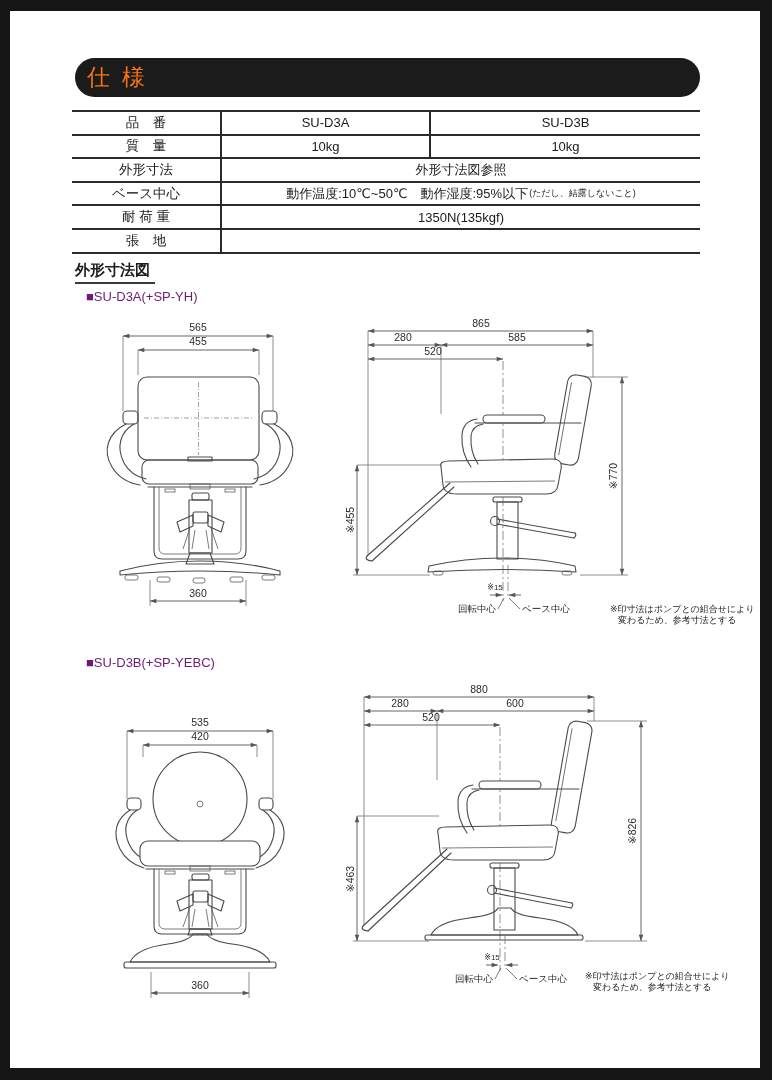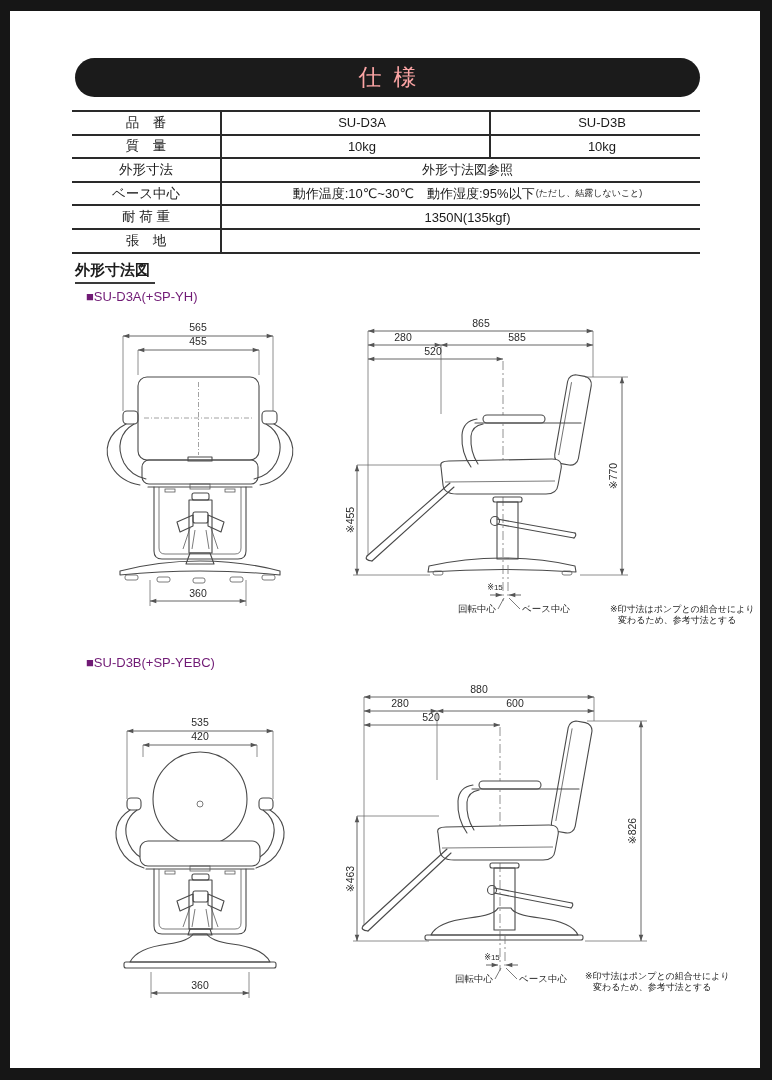--- a/index.html
+++ b/index.html
@@ -11,34 +11,34 @@
     -webkit-font-smoothing:antialiased;
   }
   .page{
     position:absolute;left:10px;top:11px;width:750px;height:1057px;
     background:#ffffff;
   }
   
   .title-pill{
     position:absolute;left:65px;top:47px;width:625px;height:39px;
     background:#1b1b1b;border-radius:20px;
-    display:flex;align-items:center;justify-content:center;
-    color:#fca5a5;font-size:23px;letter-spacing:12px;padding-left:12px;box-sizing:border-box;
+    display:flex;align-items:center;justify-content:flex-start;
+    color:#f97316;font-size:23px;letter-spacing:12px;padding-left:12px;box-sizing:border-box;
   }
   
   .spec-table{
     position:absolute;left:62px;top:99px;width:628px;
     border-top:2px solid #2a2a2a;
     color:#1a1a1a;
   }
-  .srow{display:flex;height:23.6px;border-bottom:2px solid #2a2a2a;box-sizing:border-box;gap:13px;}
+  .srow{display:flex;height:23.6px;border-bottom:2px solid #2a2a2a;box-sizing:border-box;}
   .scell{display:flex;align-items:center;justify-content:center;box-sizing:border-box;
     font-size:13px;white-space:nowrap;overflow:hidden;}
   .c-label{width:150px;border-right:2px solid #2a2a2a;font-size:13.5px;}
-  .c-a{width:256px;border-right:2px solid #2a2a2a;}
+  .c-a{width:209px;border-right:2px solid #2a2a2a;}
   .c-b{flex:1;}
   .c-span{flex:1;}
   .small-note{font-size:9px;margin-left:1px;}
   
   .sec-heading{
     position:absolute;left:65px;top:250px;
     font-size:15px;color:#1c1c1c;font-weight:700;
     border-bottom:2px solid #3a3a3a;padding:0 5px 2px 0;
   }
   .model-line{position:absolute;font-size:13px;color:#701a75;}
@@ -84,21 +84,21 @@
       <div class="scell c-a">10kg</div>
       <div class="scell c-b">10kg</div>
     </div>
     <div class="srow">
       <div class="scell c-label">外形寸法</div>
       <div class="scell c-span">外形寸法図参照</div>
     </div>
     <div class="srow">
       <div class="scell c-label">ベース中心</div>
       <div class="scell c-span">
-        <span>動作温度:10℃~30℃　動作湿度:95%以下</span>
+        <span>動作温度:10℃~50℃　動作湿度:95%以下</span>
           <span class="small-note">(ただし、結露しないこと)</span>
       </div>
     </div>
     <div class="srow">
       <div class="scell c-label">耐 荷 重</div>
       <div class="scell c-span">1350N(135kgf)</div>
     </div>
     <div class="srow">
       <div class="scell c-label">張　地</div>
     </div>

